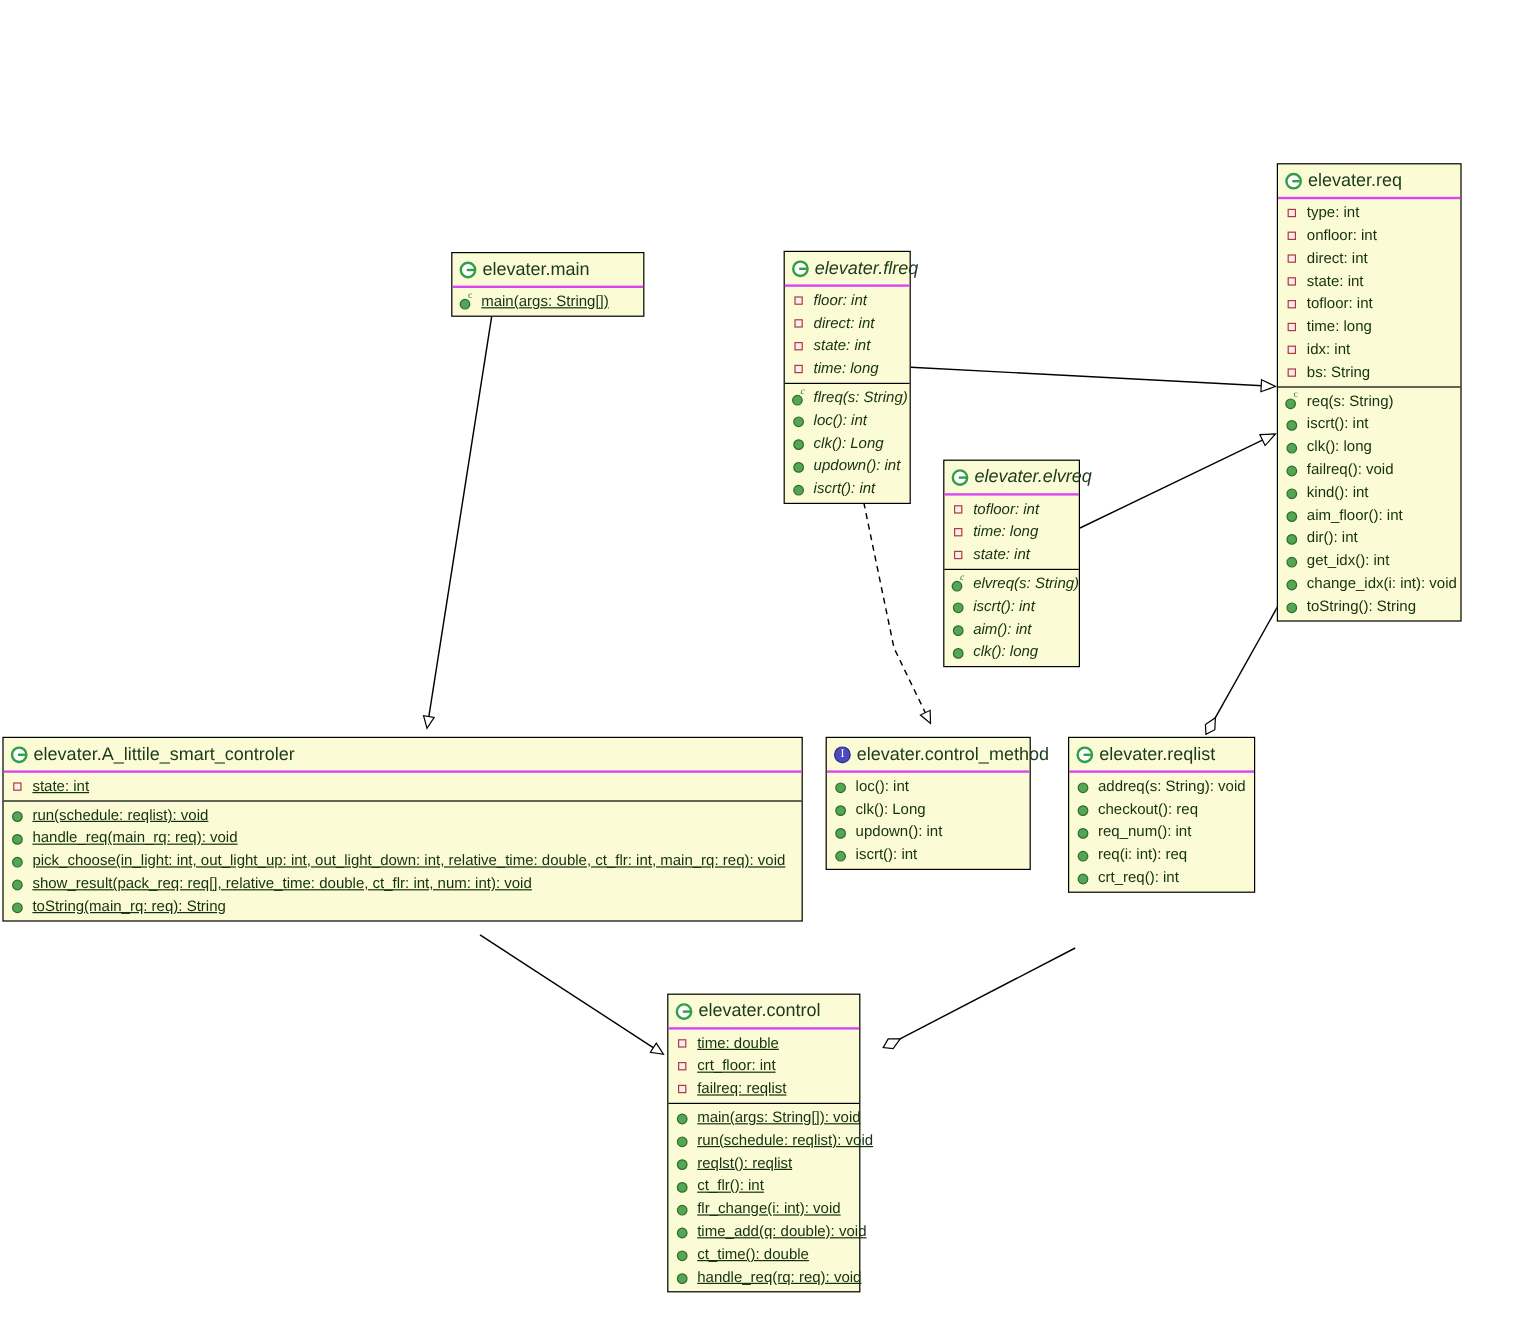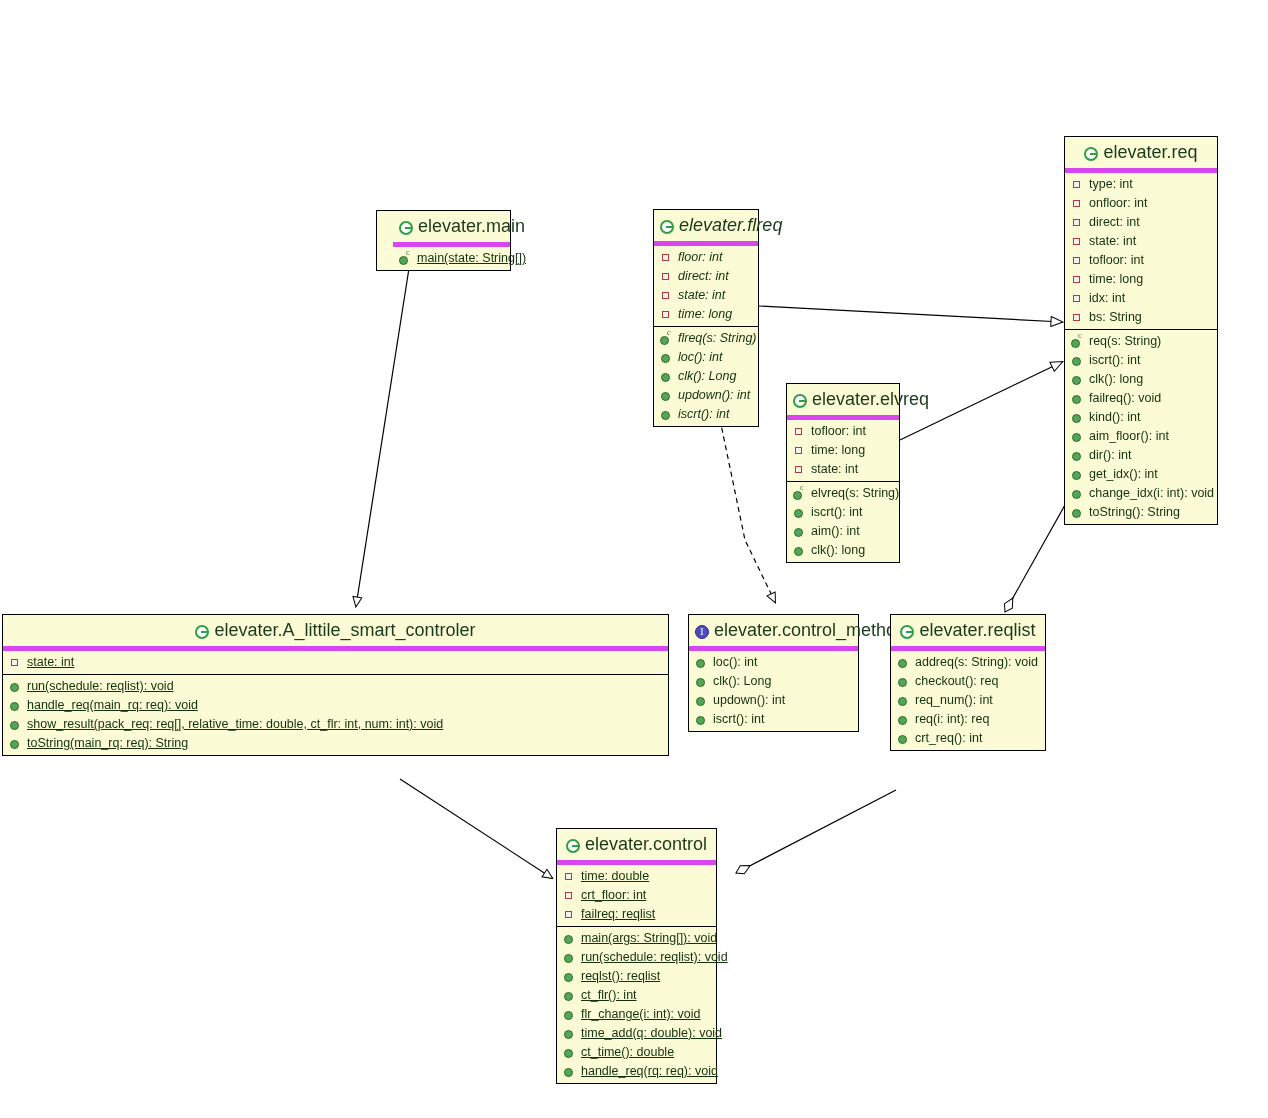--- a/index.html
+++ b/index.html
@@ -30,25 +30,25 @@
   .uml-class {
     position: absolute;
     background: #fbfbd6;
     border: 1px solid #000000;
     box-sizing: border-box;
     font-size: 12.5px;
     color: #1d3a1d;
     z-index: 2;
   }
   .cls-header {
-    text-align: center;
+    text-align: left;
     padding: 5px 6px 5px 6px;
-    border-bottom: 5px solid #d946ef;
+    border-bottom: 2px solid #d946ef;
     white-space: nowrap;
-    font-size: 18px;
+    font-size: 15px;
     color: #1b3a1b;
   }
   .cls-section {
     padding: 2px 0 2px 0;
   }
   .cls-section + .cls-section {
     border-top: 1px solid #000000;
   }
   .member {
     display: flex;
@@ -202,28 +202,28 @@
 
     <g>
       <path d="M736,873 L896,790" fill="none" stroke="#000000" stroke-width="1.2" marker-start="url(#hollowDiamond)"></path>
     </g>
 
     <g>
       <path d="M1005,612 L1070,496" fill="none" stroke="#000000" stroke-width="1.2" marker-start="url(#hollowDiamond)"></path>
     </g>
   </svg>
 
-  <div class="uml-class" style="left:376px; top:210px; width:135px;padding-left:16px;">
+  <div class="uml-class" style="left:376px; top:210px; width:161px;">
     <div class="cls-header">
       <span class="type-ico class-ico"></span><span>elevater.main</span>
     </div>
     <div class="cls-section">
       <div class="member static">
         <span class="ico method-ctor"></span>
-        <span class="mtext">main(state: String[])</span>
+        <span class="mtext">main(args: String[])</span>
       </div>
     </div>
   </div>
 
   <div class="uml-class" style="left:653px; top:209px; width:106px;font-style:italic;">
     <div class="cls-header">
       <span class="type-ico class-ico"></span><span>elevater.flreq</span>
     </div>
     <div class="cls-section">
       <div class="member">
@@ -260,21 +260,21 @@
         <span class="ico method-public"></span>
         <span class="mtext">updown(): int</span>
       </div>
       <div class="member">
         <span class="ico method-public"></span>
         <span class="mtext">iscrt(): int</span>
       </div>
     </div>
   </div>
 
-  <div class="uml-class" style="left:786px; top:383px; width:114px;">
+  <div class="uml-class" style="left:786px; top:383px; width:114px;font-style:italic;">
     <div class="cls-header">
       <span class="type-ico class-ico"></span><span>elevater.elvreq</span>
     </div>
     <div class="cls-section">
       <div class="member">
         <span class="ico field-private"></span>
         <span class="mtext">tofloor: int</span>
       </div>
       <div class="member">
         <span class="ico field-private"></span>
@@ -401,20 +401,24 @@
       <div class="member static">
         <span class="ico method-public"></span>
         <span class="mtext">run(schedule: reqlist): void</span>
       </div>
       <div class="member static">
         <span class="ico method-public"></span>
         <span class="mtext">handle_req(main_rq: req): void</span>
       </div>
       <div class="member static">
         <span class="ico method-public"></span>
+        <span class="mtext">pick_choose(in_light: int, out_light_up: int, out_light_down: int, relative_time: double, ct_flr: int, main_rq: req): void</span>
+      </div>
+      <div class="member static">
+        <span class="ico method-public"></span>
         <span class="mtext">show_result(pack_req: req[], relative_time: double, ct_flr: int, num: int): void</span>
       </div>
       <div class="member static">
         <span class="ico method-public"></span>
         <span class="mtext">toString(main_rq: req): String</span>
       </div>
     </div>
   </div>
 
   <div class="uml-class" style="left:688px; top:614px; width:171px;">

